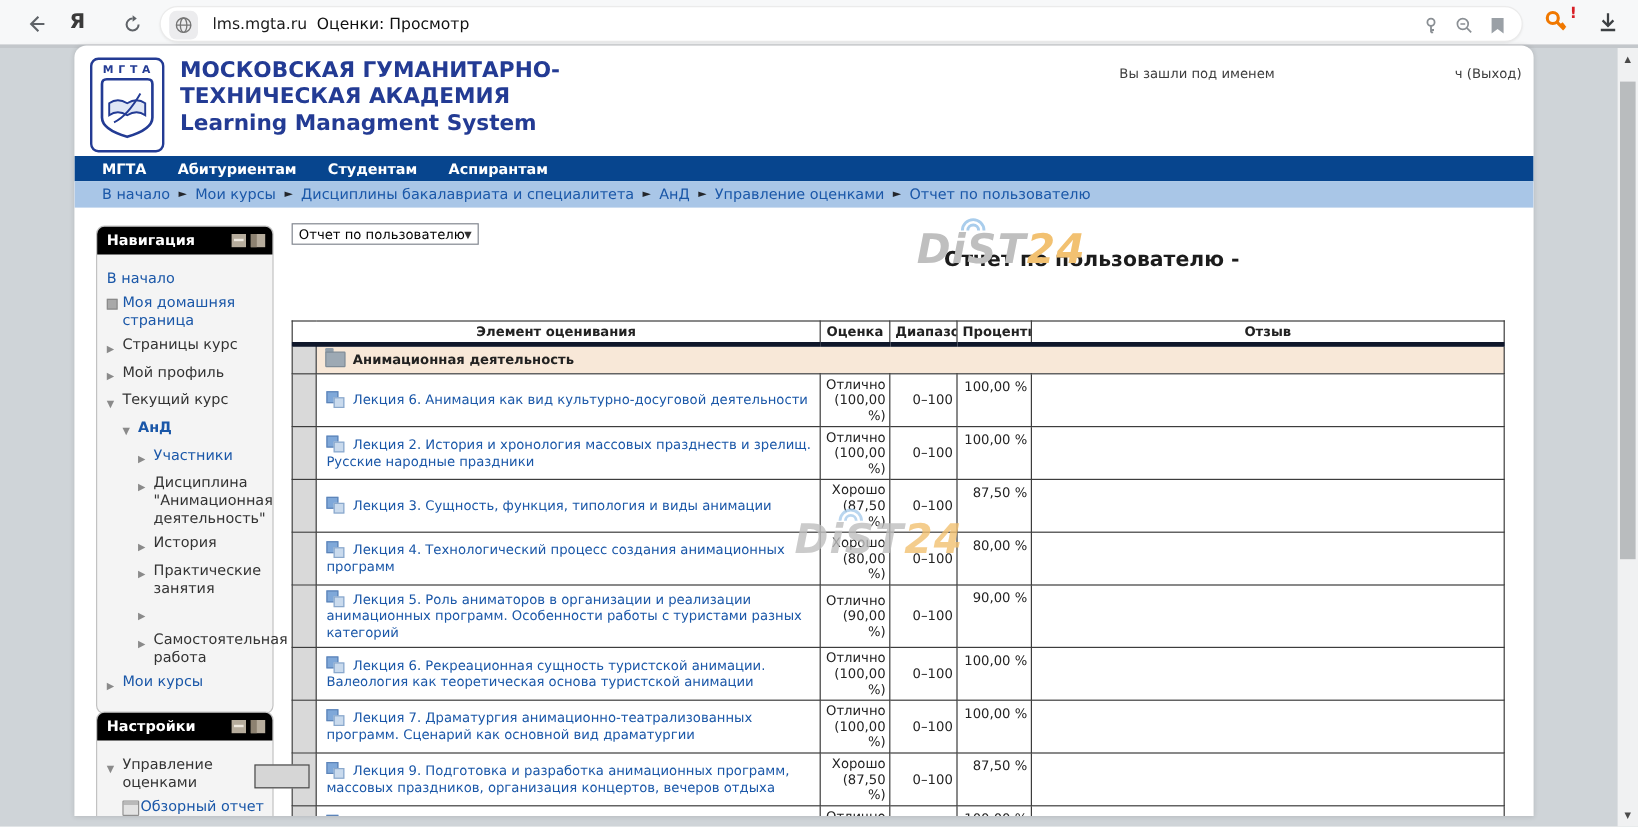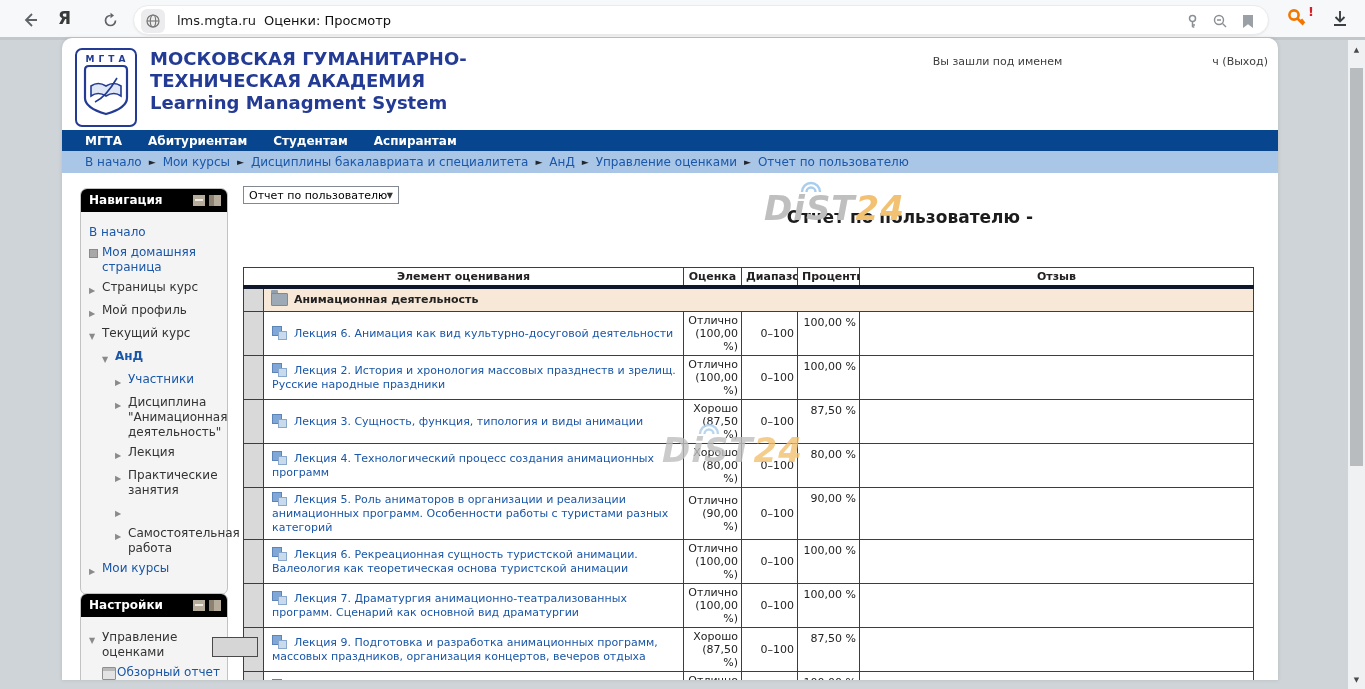--- a/index.html
+++ b/index.html
@@ -240,21 +240,21 @@
           <div class="side-item" style="padding-left: 30px;">
             <span class="tree-ico">▶</span>
             <span class="side-label lnk">Участники</span>
           </div>
           <div class="side-item" style="padding-left: 30px;">
             <span class="tree-ico">▶</span>
             <span class="side-label">Дисциплина "Анимационная деятельность"</span>
           </div>
           <div class="side-item" style="padding-left: 30px;">
             <span class="tree-ico">▶</span>
-            <span class="side-label">Лекция</span>
+            <span class="side-label">История</span>
           </div>
           <div class="side-item" style="padding-left: 30px;">
             <span class="tree-ico">▶</span>
             <span class="side-label">Практические занятия</span>
           </div>
           <div class="side-item" style="padding-left: 30px;">
             <span class="tree-ico">▶</span>
           </div>
           <div class="side-item" style="padding-left: 30px;">
             <span class="tree-ico">▶</span>

